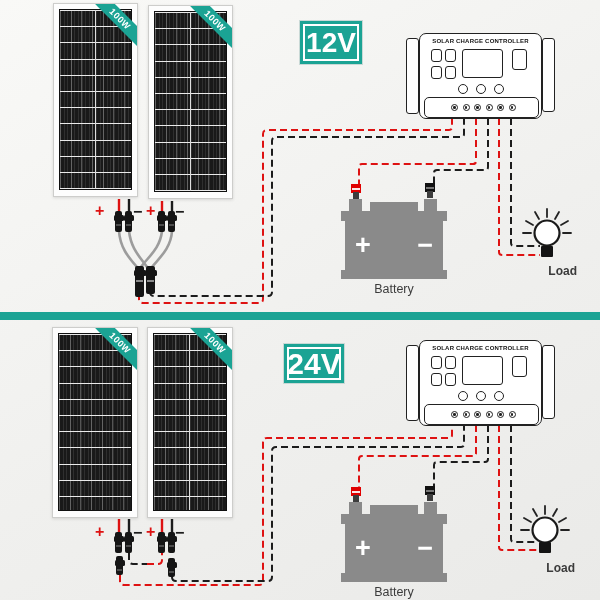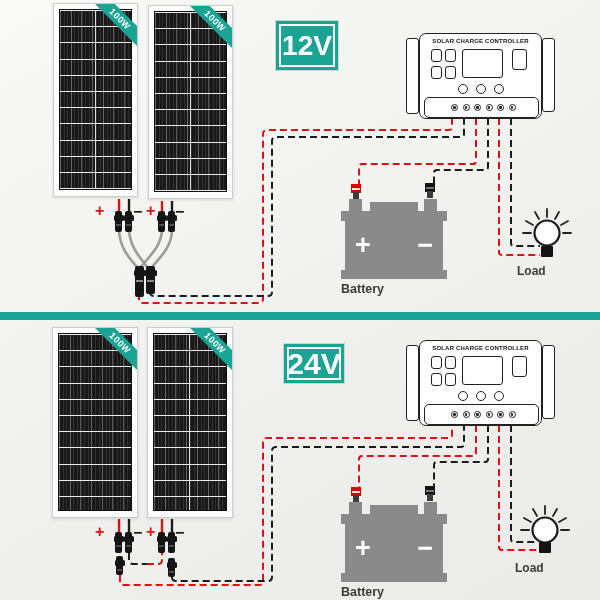--- a/index.html
+++ b/index.html
@@ -83,24 +83,24 @@
   .bhandle{position:absolute;left:29px;top:21px;width:48px;height:9px;background:var(--battery-gray);}
   .bpost{position:absolute;top:18px;width:13px;height:12px;background:var(--battery-gray);}
   .bpost.l{left:8px;} .bpost.r{left:83px;}
   .bstub{position:absolute;width:6px;height:7px;background:#3d3d3d;}
   .bstub.l{left:12px;top:11px;} .bstub.r{left:86px;top:10px;}
   .bclamp{position:absolute;width:10px;height:9px;}
   .bclamp.pos{left:10px;top:3px;background:var(--clamp-red);}
   .bclamp.neg{left:84px;top:2px;background:#111;}
   .bclamp.pos::after{content:"";position:absolute;left:1px;right:1px;top:3.5px;height:2px;background:rgba(255,255,255,.9);}
   .bclamp.neg::after{content:"";position:absolute;left:1px;right:1px;top:3.5px;height:2px;background:#777;}
-  .blabel{position:absolute;top:101px;left:0;width:106px;text-align:left;font-size:12.5px;
-          font-weight:700;color:var(--label-text);}
-
-  .loadlabel{position:absolute;width:60px;text-align:left;font-size:12px;font-weight:700;
+  .blabel{position:absolute;top:101px;left:0;width:106px;text-align:center;font-size:12.5px;
+          font-weight:400;color:var(--label-text);}
+
+  .loadlabel{position:absolute;width:60px;text-align:right;font-size:12px;font-weight:700;
              color:var(--label-text);z-index:2;}
 
   .divider{position:absolute;left:0;top:312px;width:600px;height:8px;background:var(--teal);z-index:2;}
 </style>
 </head>
 <body>
 
 <div class="stage">
 
   <svg class="wiring" width="600" height="600" viewBox="0 0 600 600">
@@ -168,21 +168,21 @@
         <span>100W</span>
       </div>
   </div>
   <div class="panel" style="left:148px;top:5px;width:85px;height:194px">
     <div class="cells"></div>
     <div class="ribbon">
         <span>100W</span>
       </div>
   </div>
 
-  <div class="badge" style="left:276px;top:21px;width:62px;height:49px">
+  <div class="badge" style="left:300px;top:21px;width:62px;height:43px">
     <div class="inner" style="font-size:28px">12V</div>
   </div>
 
   <span class="lead p" style="left:95px;top:203px">+</span>
   <span class="lead m" style="left:133px;top:204px">−</span>
   <span class="lead p" style="left:146px;top:203px">+</span>
   <span class="lead m" style="left:175px;top:204px">−</span>
 
   <div class="mc4" style="left:115px;top:211px;height:21px"></div>
   <div class="mc4" style="left:125px;top:211px;height:21px"></div>

